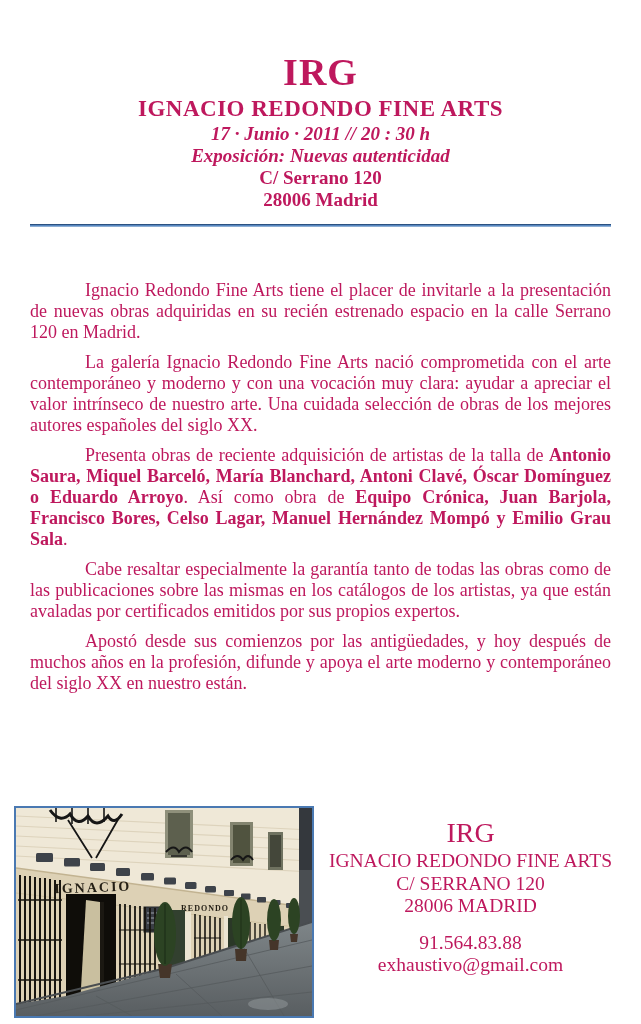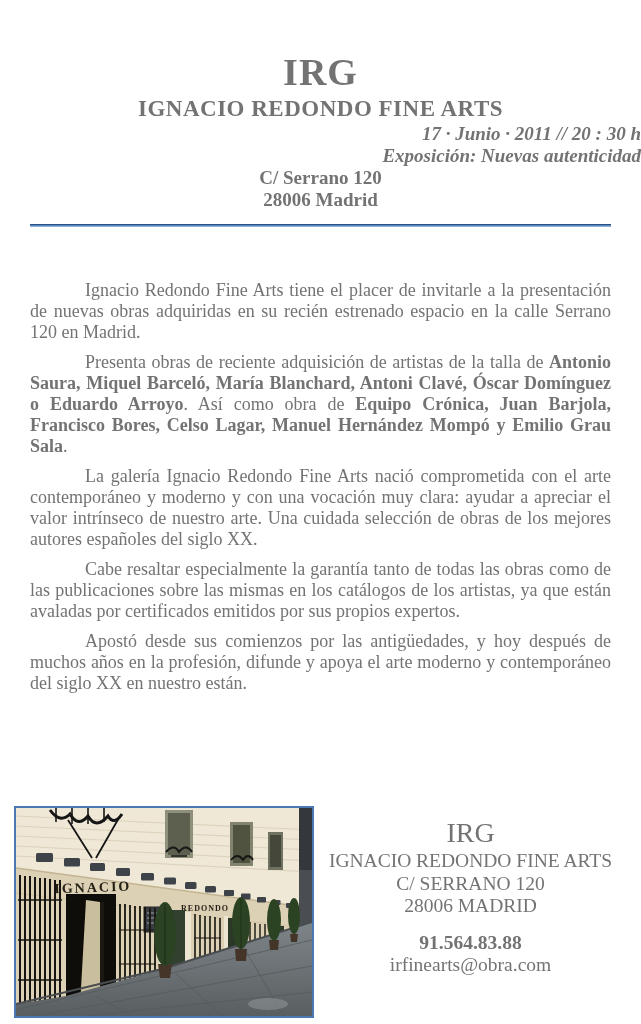--- a/index.html
+++ b/index.html
@@ -1,29 +1,29 @@
 <!DOCTYPE html>
 <html><head>
 <meta charset="utf-8">
 <style>
   html,body{margin:0;padding:0;background:#ffffff;}
   .page{
     position:relative;
     width:641px;height:1024px;
     margin:0;
     background:#ffffff;
-    color:#737373;
+    color:#be185d;
     font-family:"Liberation Serif","DejaVu Serif",serif;
     overflow:hidden;
   }
   
   .masthead{padding-top:50px;text-align:center;}
   .logo{font-size:38px;font-weight:bold;letter-spacing:1px;line-height:44px;}
   .gallery-name{font-size:23px;font-weight:bold;letter-spacing:.5px;line-height:28px;margin-top:1px;}
-  .ital{font-size:19px;font-weight:bold;font-style:italic;line-height:22px;text-align:right;}
+  .ital{font-size:19px;font-weight:bold;font-style:italic;line-height:22px;}
   .addr{font-size:19px;font-weight:bold;line-height:22px;}
   
   .rule{
     height:3px;margin:13px 30px 0 30px;
     background:linear-gradient(#17365d 0%,#4f81bd 45%,#a9c2de 100%);
   }
   
   .body-text{
     margin:53px 30px 0 30px;
     font-size:18px;line-height:21px;
@@ -40,42 +40,42 @@
     flex:none;width:296px;height:208px;
     border:2px solid #4a79b2;
     box-shadow:inset 0 0 0 2px #1e3c6e;
     background:#efe8d7;
   }
   .photo-frame svg{display:block;width:100%;height:100%;}
   .contact{flex:1;text-align:center;padding-top:10px;}
   .contact .logo2{font-size:28px;line-height:34px;}
   .contact .line{font-size:19.5px;line-height:22.5px;}
   .contact .gap{height:14px;}
-  .contact .bold{font-weight:bold;}
+  .contact .bold{font-weight:normal;}
 </style>
 </head>
 <body>
 
 <div class="page">
 
   <header class="masthead">
     <div class="logo">IRG</div>
     <div class="gallery-name">IGNACIO REDONDO FINE ARTS</div>
     <div class="ital">17 · Junio · 2011 // 20 : 30 h</div>
     <div class="ital">Exposición: Nuevas autenticidad</div>
     <div class="addr">C/ Serrano 120</div>
     <div class="addr">28006 Madrid</div>
   </header>
 
   <div class="rule"></div>
 
   <main class="body-text">
       <p><span>Ignacio Redondo Fine Arts tiene el placer de invitarle a la presentación de nuevas obras adquiridas en su recién estrenado espacio en la calle Serrano 120 en Madrid.</span></p>
+      <p><span>La galería Ignacio Redondo Fine Arts nació comprometida con el arte contemporáneo y moderno y con una vocación muy clara: ayudar a apreciar el valor intrínseco de nuestro arte. Una cuidada selección de obras de los mejores autores españoles del siglo XX.</span></p>
       <p><span>Presenta obras de reciente adquisición de artistas de la talla de </span><span class="b">Antonio Saura, Miquel Barceló, María Blanchard, Antoni Clavé, Óscar Domínguez o Eduardo Arroyo</span><span>. Así como obra de </span><span class="b">Equipo Crónica, Juan Barjola, Francisco Bores, Celso Lagar, Manuel Hernández Mompó y Emilio Grau Sala</span><span>.</span></p>
-      <p><span>La galería Ignacio Redondo Fine Arts nació comprometida con el arte contemporáneo y moderno y con una vocación muy clara: ayudar a apreciar el valor intrínseco de nuestro arte. Una cuidada selección de obras de los mejores autores españoles del siglo XX.</span></p>
       <p><span>Cabe resaltar especialmente la garantía tanto de todas las obras como de las publicaciones sobre las mismas en los catálogos de los artistas, ya que están avaladas por certificados emitidos por sus propios expertos.</span></p>
       <p><span>Apostó desde sus comienzos por las antigüedades, y hoy después de muchos años en la profesión, difunde y apoya el arte moderno y contemporáneo del siglo XX en nuestro están.</span></p>
     </main>
 
   <footer class="footer">
 
     <div class="photo-frame">
       <svg viewBox="0 0 296 208" preserveAspectRatio="none">
         <defs>
           <linearGradient id="pave" x1="0" y1="0" x2="0" y2="1">
@@ -216,17 +216,17 @@
       </svg>
     </div>
 
     <div class="contact">
       <div class="logo2">IRG</div>
       <div class="line">IGNACIO REDONDO FINE ARTS</div>
       <div class="line">C/ SERRANO 120</div>
       <div class="line">28006 MADRID</div>
       <div class="gap"></div>
       <div class="line bold">91.564.83.88</div>
-      <div class="line">irfinearts@obra.com</div>
+      <div class="line">exhaustivo@gmail.com</div>
     </div>
 
   </footer>
 </div>
 
 </body></html>

